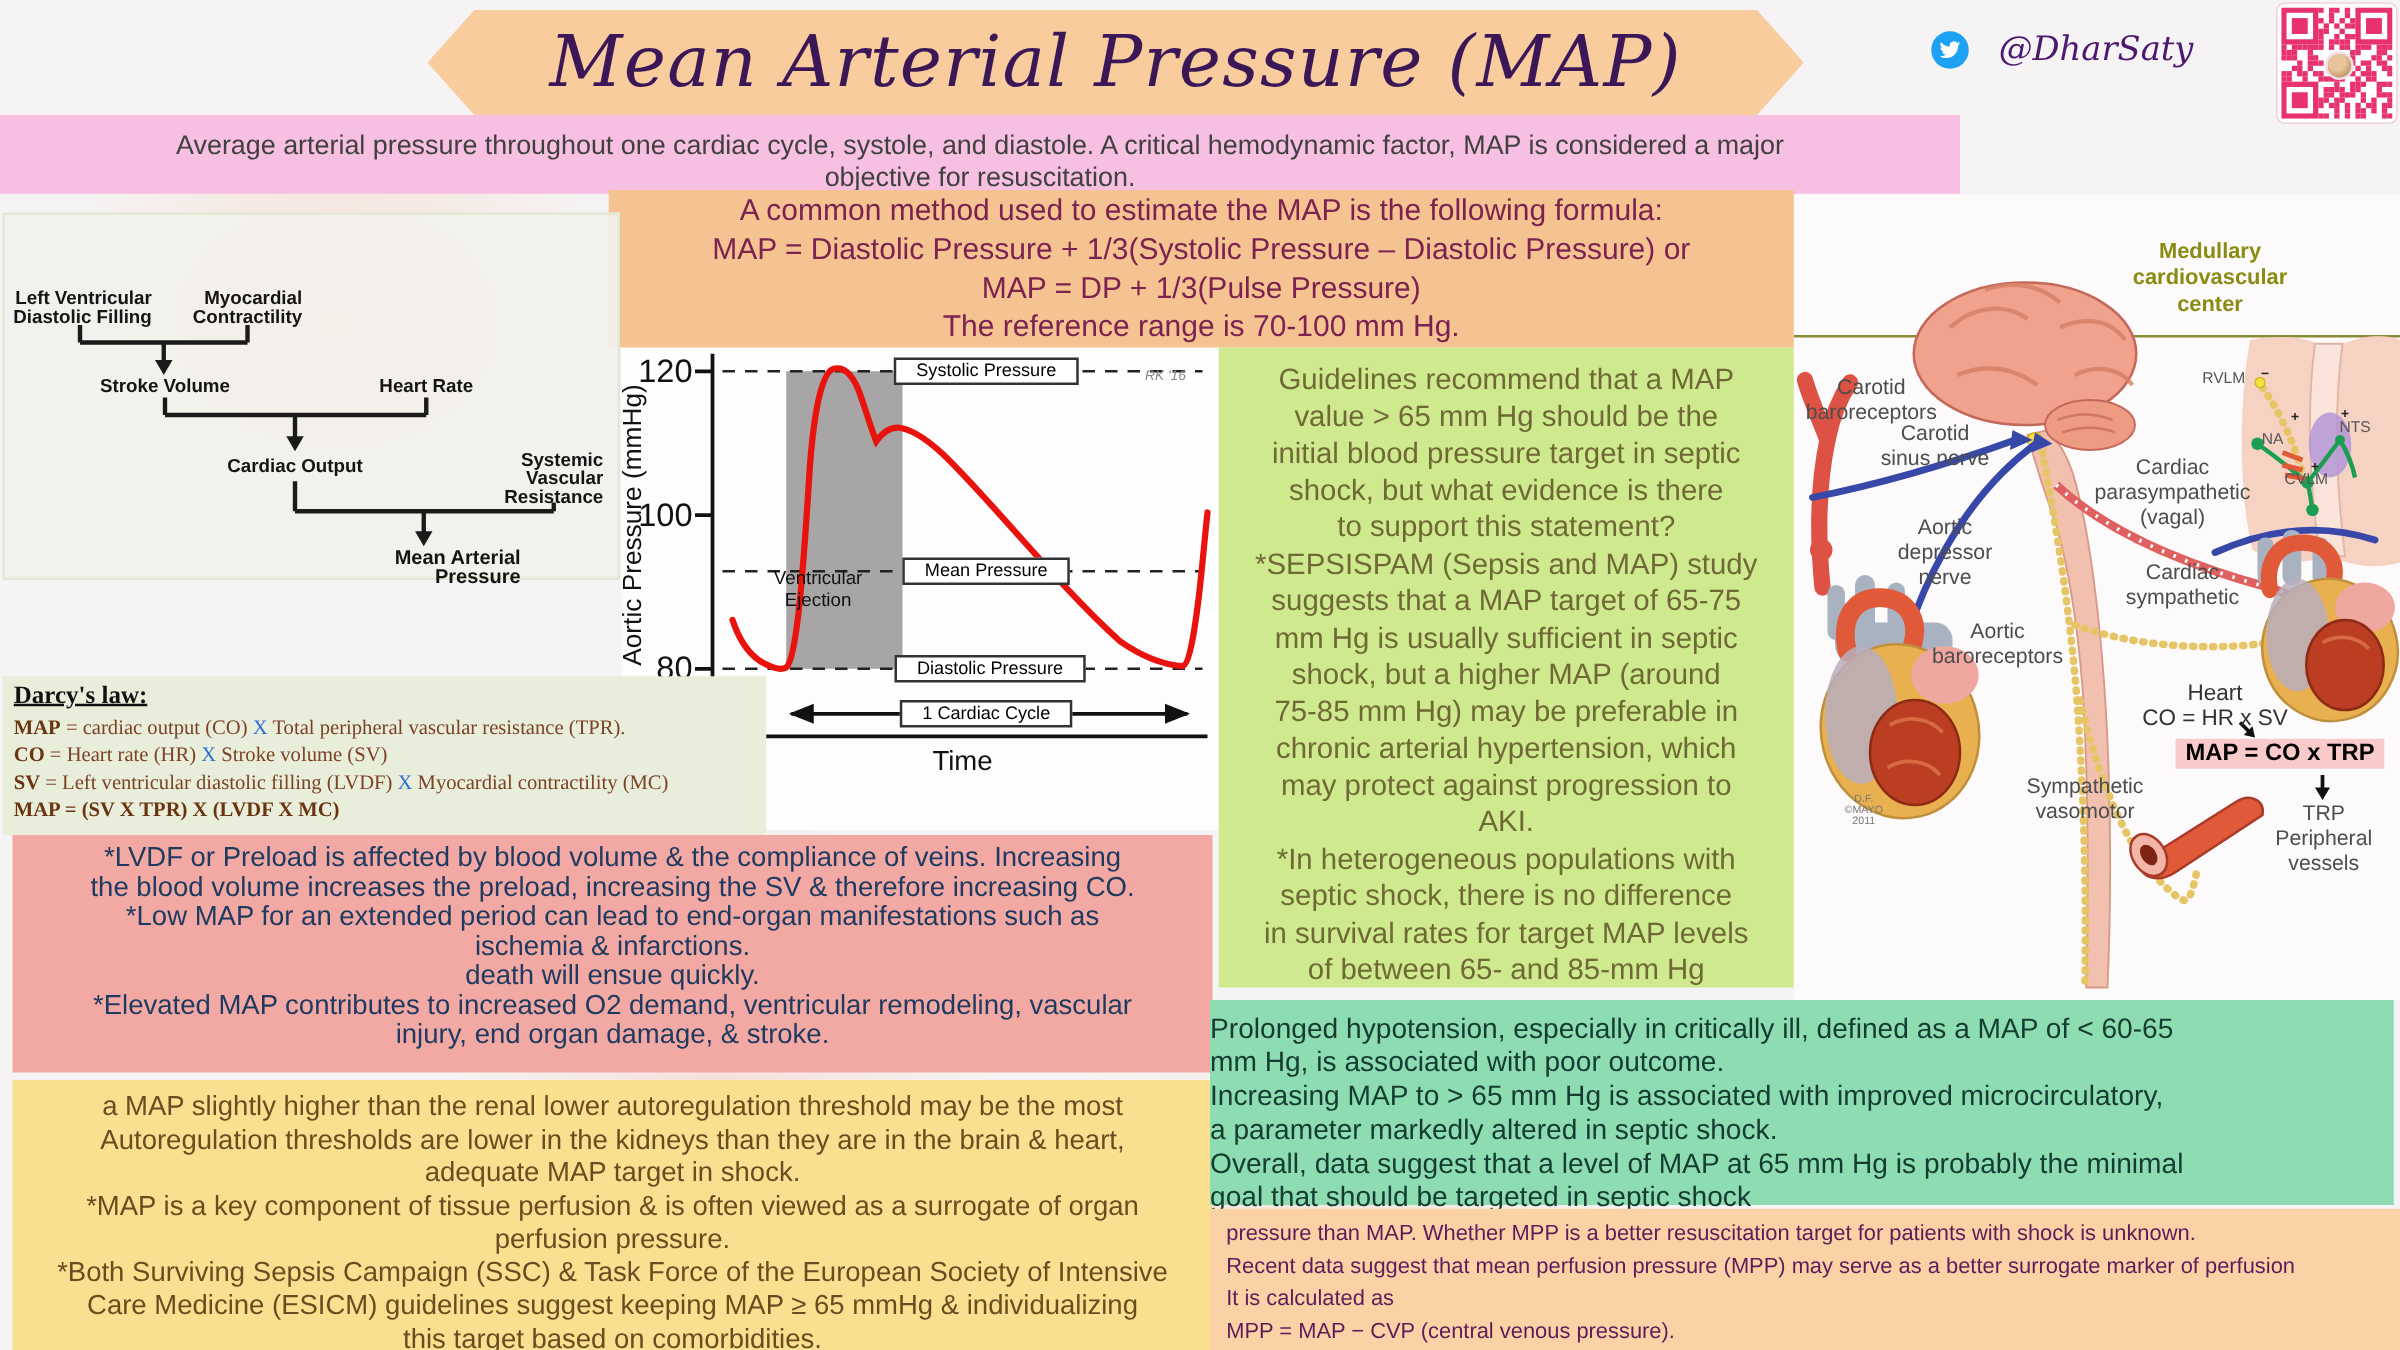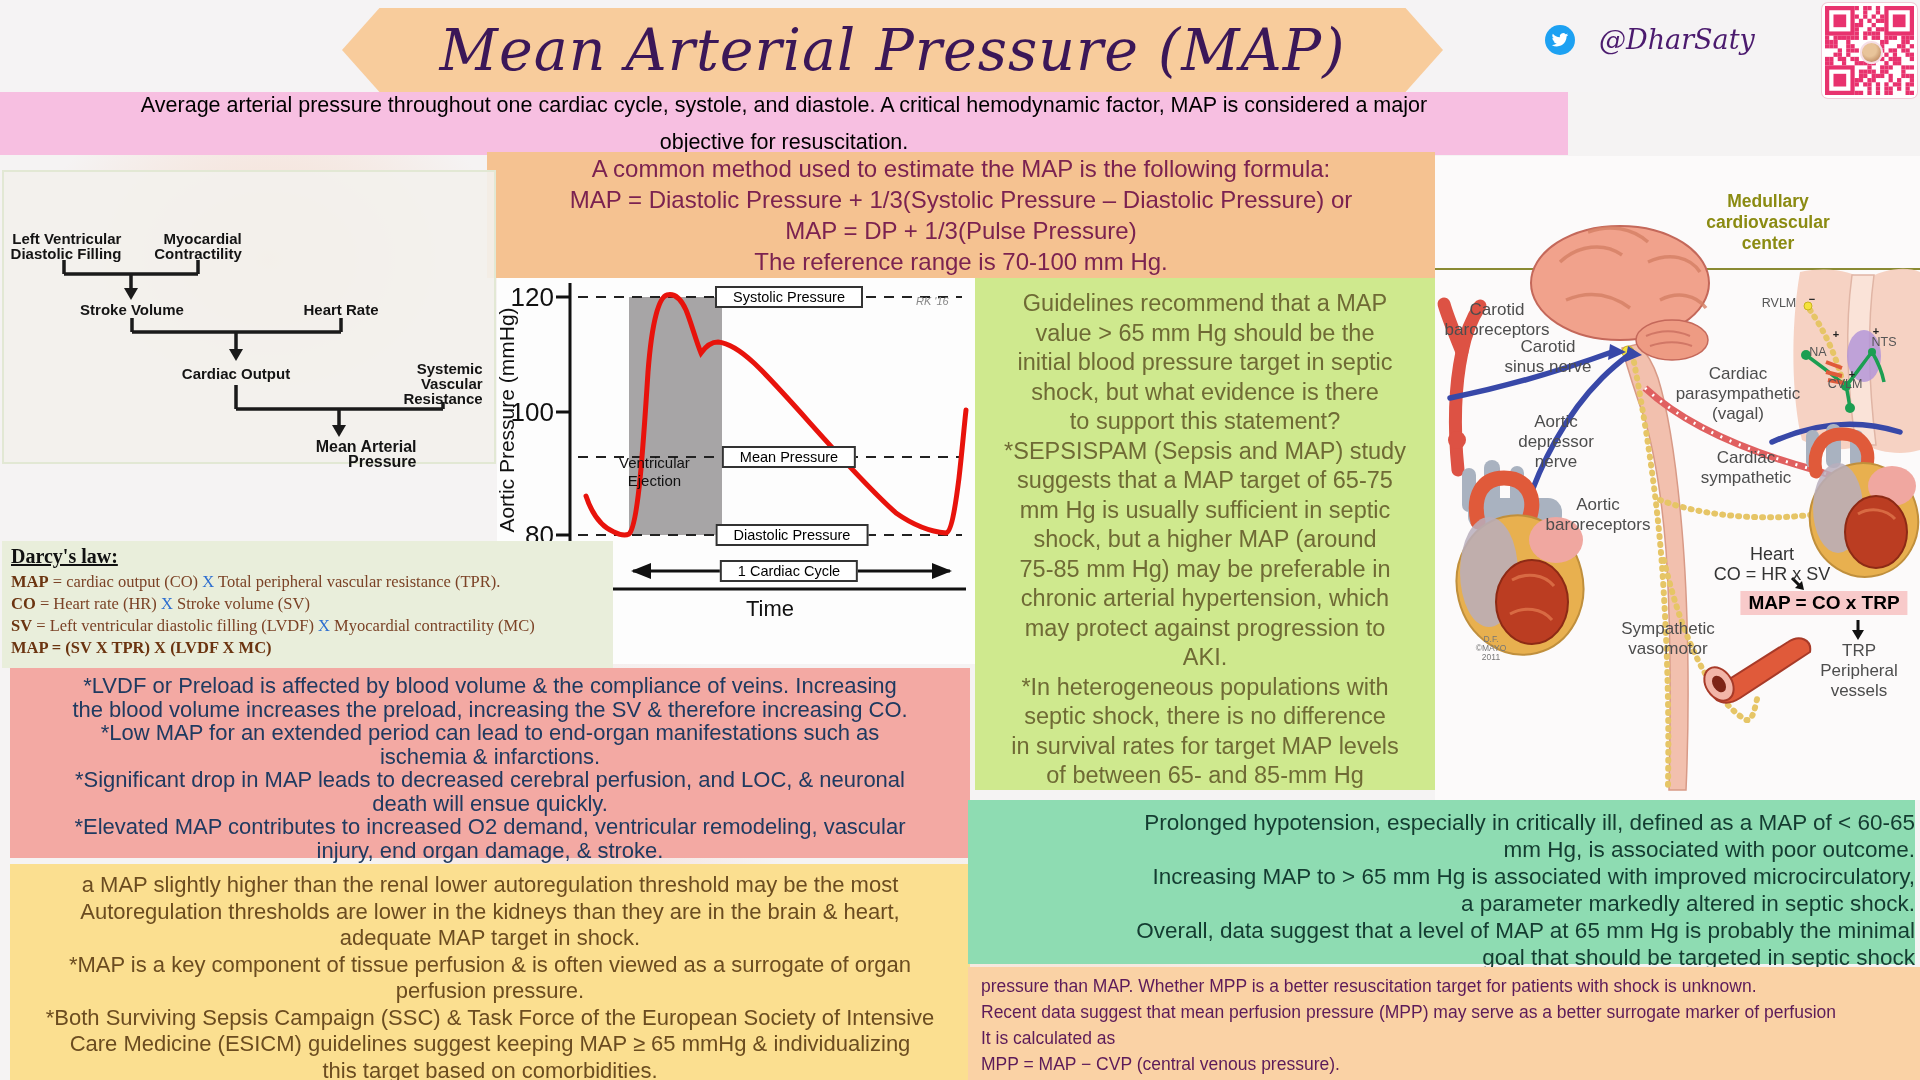--- a/index.html
+++ b/index.html
@@ -20,22 +20,22 @@
   .twitter{position:absolute;left:1545px;top:24px;display:flex;align-items:center;gap:24px;}
   .tw-icon{width:30px;height:30px;border-radius:50%;background:#1da1f2;display:flex;align-items:center;justify-content:center;}
   .tw-icon svg{width:18px;height:18px;fill:#fff;}
   .tw-handle{font-family:"DejaVu Serif","Liberation Serif",serif;font-style:italic;font-size:27px;color:#4b1a6e;}
   .qr{position:absolute;left:1822px;top:3px;width:95px;height:95px;background:#fff;border-radius:6px;
     box-shadow:0 0 0 1px #f0c9d6;}
   .qr svg{position:absolute;left:3px;top:3px;}
   .qr-avatar{position:absolute;left:38px;top:38px;width:19px;height:19px;border-radius:50%;
     background:radial-gradient(circle at 40% 35%, #e8c49a 0 40%, #c4936a 75%, #8a5d3b);border:2px solid #f6dfe7;}
   
-  .pinkbar{position:absolute;left:0;top:92px;width:1568px;height:63px;background:#f7bfe1;color:#000000;
-    display:flex;flex-direction:column;align-items:center;justify-content:space-between;font-size:21.5px;line-height:26px;}
+  .pinkbar{position:absolute;left:0;top:92px;width:1568px;height:63px;background:#f7bfe1;color:#404040;
+    display:flex;flex-direction:column;align-items:center;justify-content:flex-end;font-size:21.5px;line-height:26px;}
   .pinkbar .tline{white-space:nowrap;}
   
   .anatomy-panel{position:absolute;left:1435px;top:156px;width:485px;height:644px;background:#fcfafa;}
   .graph{position:absolute;left:497px;top:154px;width:478px;height:510px;}
   .formula-box{position:absolute;left:487px;top:152px;width:948px;height:126px;background:#f5c291;color:#7b2250;
     display:flex;flex-direction:column;align-items:center;justify-content:center;font-size:24px;line-height:31px;}
   .formula-box .tline{white-space:nowrap;}
   .flowchart{position:absolute;left:2px;top:170px;width:494px;height:294px;background:rgba(242,241,237,.92);
     border:2px solid #e2e8d4;box-sizing:border-box;}
   .fc-node{position:absolute;transform:translate(-50%,-50%);font-weight:bold;font-size:15px;line-height:15px;
@@ -50,21 +50,21 @@
   .green-box{position:absolute;left:975px;top:278px;width:460px;height:512px;background:#cfe98e;color:#6f6a35;
     display:flex;flex-direction:column;align-items:center;font-size:23.5px;line-height:29.5px;padding-top:11px;box-sizing:border-box;}
   .green-box .tline{white-space:nowrap;}
   .pink-box{position:absolute;left:10px;top:668px;width:960px;height:190px;background:#f3a9a3;color:#1f3a60;
     display:flex;flex-direction:column;align-items:center;font-size:22px;line-height:23.5px;padding-top:6px;box-sizing:border-box;}
   .pink-box .tline{white-space:nowrap;}
   .yellow-box{position:absolute;left:10px;top:864px;width:960px;height:216px;background:#fbdf90;color:#6b4c20;
     display:flex;flex-direction:column;align-items:center;font-size:22px;line-height:26.5px;padding-top:8px;box-sizing:border-box;}
   .yellow-box .tline{white-space:nowrap;}
   .teal-box{position:absolute;left:968px;top:800px;width:947px;height:164px;background:#8edcb2;color:#143c31;
-    display:flex;flex-direction:column;align-items:flex-end;font-size:22.5px;line-height:27px;padding-top:9px;box-sizing:border-box;}
+    display:flex;flex-direction:column;align-items:flex-start;font-size:22.5px;line-height:27px;padding-top:9px;box-sizing:border-box;}
   .teal-box .tline{white-space:nowrap;}
   .mpp-box{position:absolute;left:968px;top:967px;width:952px;height:113px;background:#fad2a5;color:#5c1b59;
     display:flex;flex-direction:column;align-items:flex-start;font-size:17.5px;line-height:26px;padding:6px 0 0 13px;box-sizing:border-box;}
   .mpp-box .tline{white-space:nowrap;}
   
   .g-lab{position:absolute;color:#111;}
   .g-ylab{left:-120px;top:254px;width:260px;text-align:center;font-size:21px;transform:rotate(-90deg);}
   .g-tick{width:54px;text-align:right;font-size:26px;left:3px;transform:translateY(-50%);}
   .g-box{position:absolute;transform:translate(-50%,-50%);background:#fff;border:2px solid #333;
     font-size:14.5px;padding:1px 16px;white-space:nowrap;}
@@ -493,21 +493,20 @@
       <div class="tline">*In heterogeneous populations with</div>
       <div class="tline">septic shock, there is no difference</div>
       <div class="tline">in survival rates for target MAP levels</div>
       <div class="tline">of between 65- and 85-mm Hg</div>
     </div>
   <div class="pink-box">
       <div class="tline">*LVDF or Preload is affected by blood volume &amp; the compliance of veins. Increasing</div>
       <div class="tline">the blood volume increases the preload, increasing the SV &amp; therefore increasing CO.</div>
       <div class="tline">*Low MAP for an extended period can lead to end-organ manifestations such as</div>
       <div class="tline">ischemia &amp; infarctions.</div>
-      <div class="tline">*Significant drop in MAP leads to decreased cerebral perfusion, and LOC, &amp; neuronal</div>
       <div class="tline">death will ensue quickly.</div>
       <div class="tline">*Elevated MAP contributes to increased O2 demand, ventricular remodeling, vascular</div>
       <div class="tline">injury, end organ damage, &amp; stroke.</div>
     </div>
   <div class="yellow-box">
       <div class="tline">a MAP slightly higher than the renal lower autoregulation threshold may be the most</div>
       <div class="tline">Autoregulation thresholds are lower in the kidneys than they are in the brain &amp; heart,</div>
       <div class="tline">adequate MAP target in shock.</div>
       <div class="tline">*MAP is a key component of tissue perfusion &amp; is often viewed as a surrogate of organ</div>
       <div class="tline">perfusion pressure.</div>

